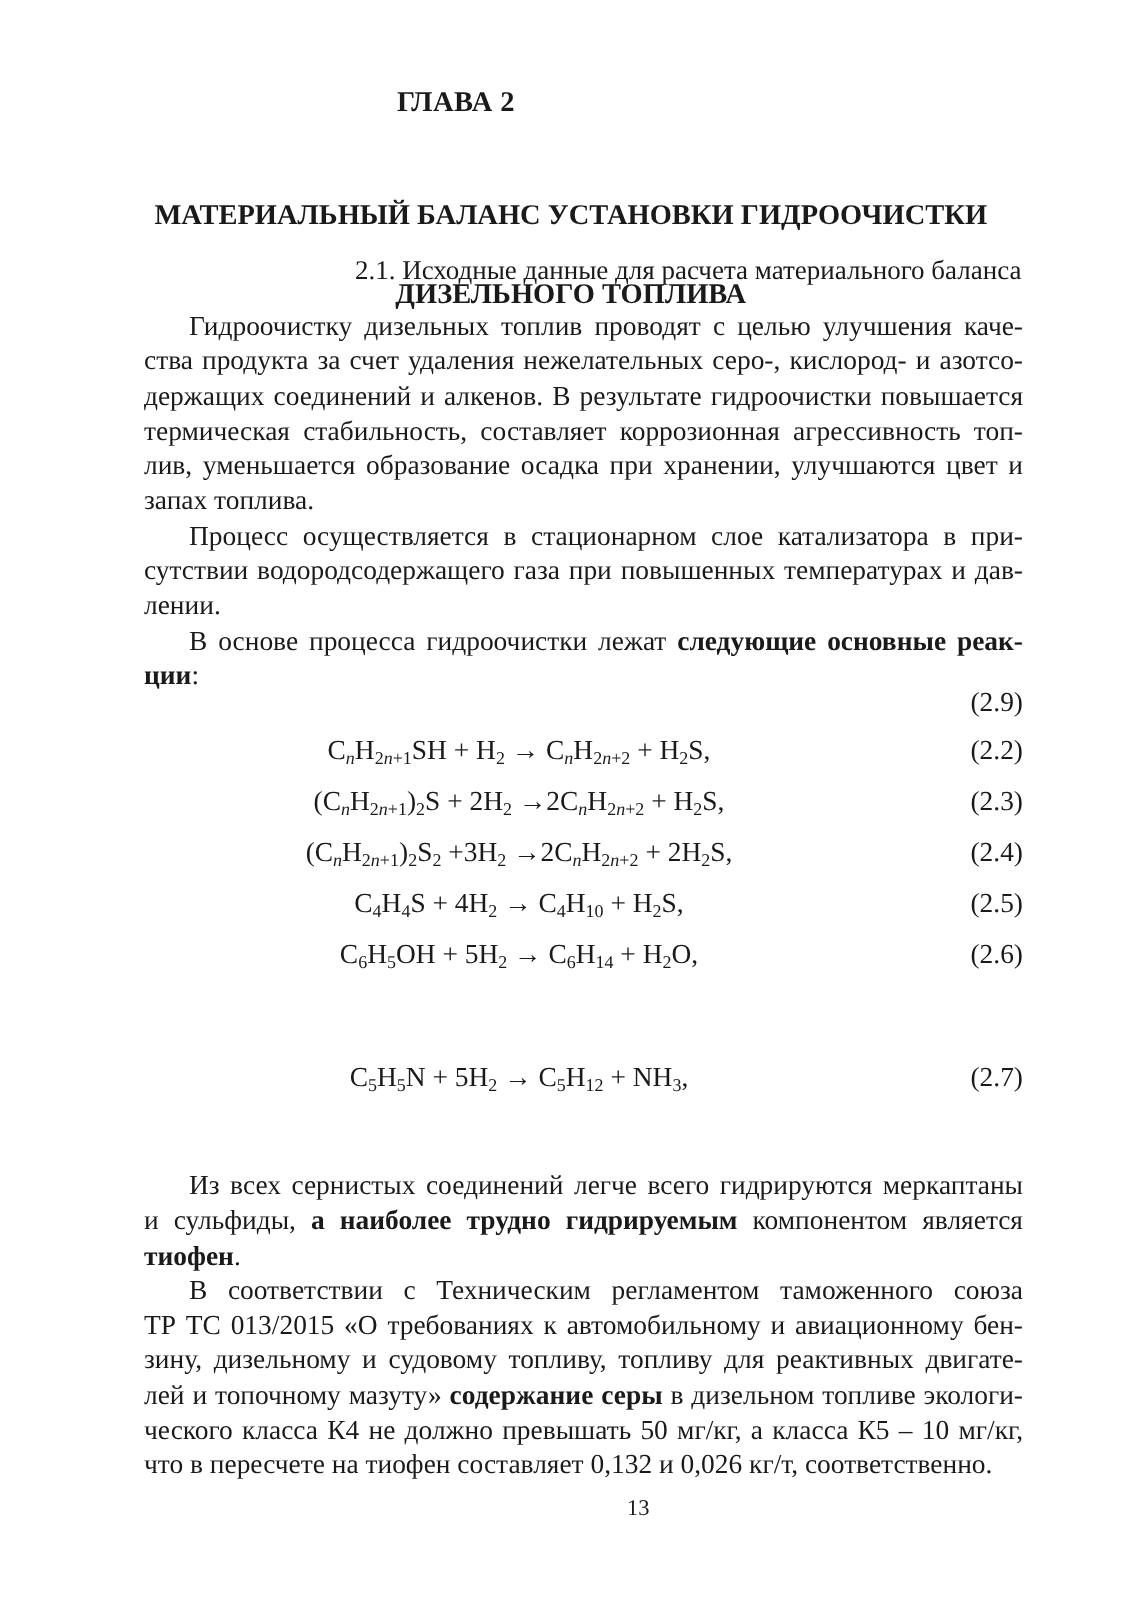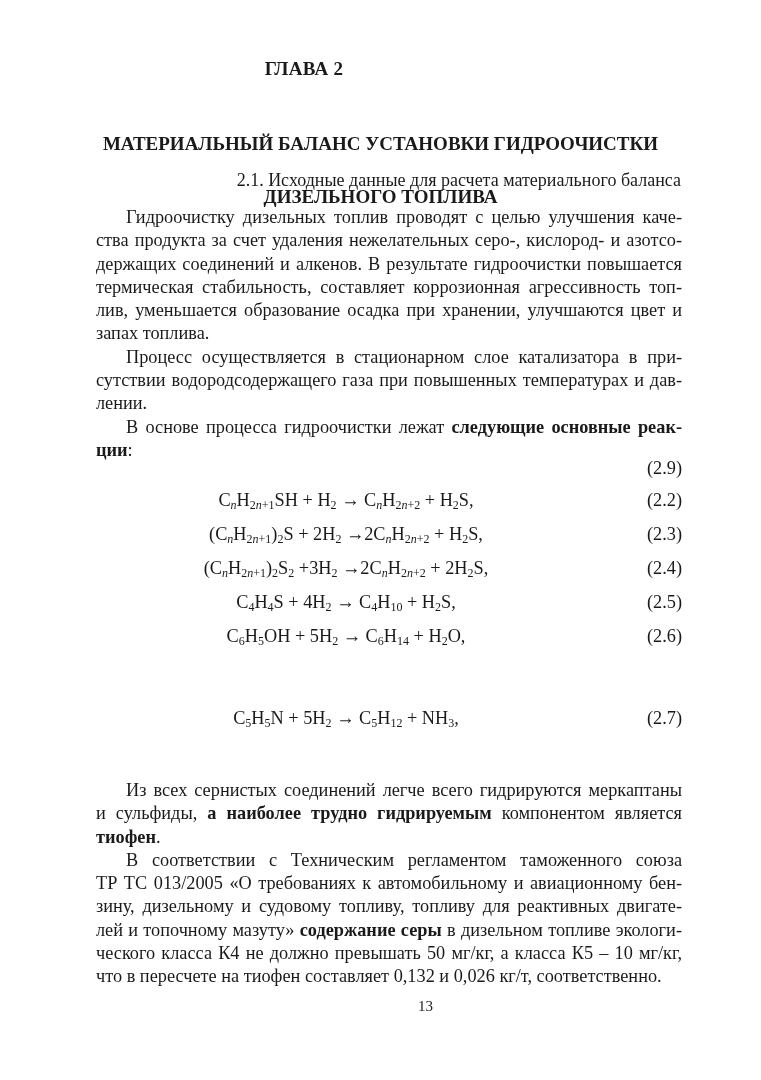--- a/index.html
+++ b/index.html
@@ -79,21 +79,21 @@
   <div class="eq" style="top:660px;margin-top:48px;">
     <span class="formula">C<sub>5</sub>H<sub>5</sub>N + 5H<sub>2</sub> → C<sub>5</sub>H<sub>12</sub> + NH<sub>3</sub>,</span>
     <span class="num">(2.7)</span>
   </div>
 
   <div class="textblock" style="top:779px;">
     <span class="line indent">Из всех сернистых соединений легче всего гидрируются меркаптаны</span>
     <span class="line"><span>и сульфиды, </span><b>а наиболее трудно гидрируемым</b><span> компонентом является</span></span>
     <span class="line last"><b>тиофен</b><span>.</span></span>
     <span class="line indent">В соответствии с Техническим регламентом таможенного союза</span>
-    <span class="line">ТР ТС 013/2005 «О требованиях к автомобильному и авиационному бен-</span>
+    <span class="line">ТР ТС 013/2015 «О требованиях к автомобильному и авиационному бен-</span>
     <span class="line">зину, дизельному и судовому топливу, топливу для реактивных двигате-</span>
     <span class="line"><span>лей и топочному мазуту» </span><b>содержание серы</b><span> в дизельном топливе экологи-</span></span>
     <span class="line">ческого класса К4 не должно превышать 50 мг/кг, а класса К5 – 10 мг/кг,</span>
     <span class="line last">что в пересчете на тиофен составляет 0,132 и 0,026 кг/т, соответственно.</span>
   </div>
 
   <div class="pagenum">13</div>
 </div>
 
 </body></html>

